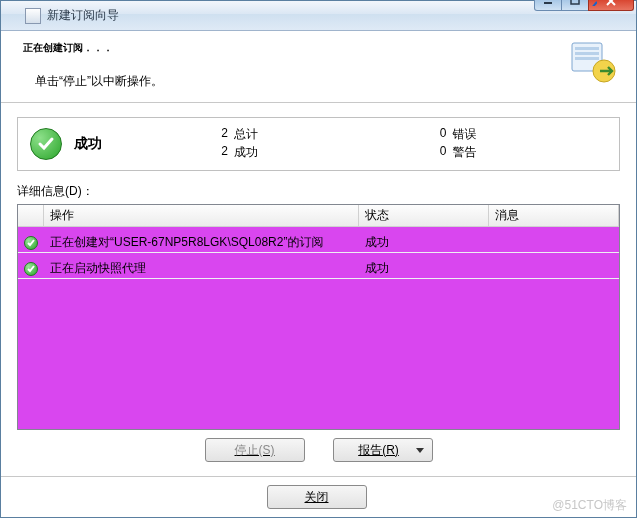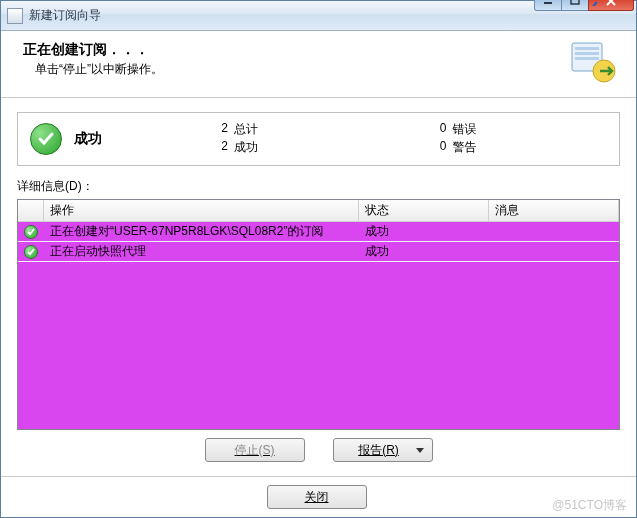--- a/index.html
+++ b/index.html
@@ -19,21 +19,21 @@
     display: flex;
     flex-direction: column;
   }
   
   .titlebar {
     height: 30px;
     background: linear-gradient(to bottom, #f2f6fb 0%, #dbe7f4 45%, #cfe0f0 46%, #dfeaf6 100%);
     border-bottom: 1px solid #a0b4cc;
     display: flex;
     align-items: center;
-    padding: 0 0 0 6px;
+    padding: 0 0 0 24px;
   }
   .titlebar .app-icon {
     width: 16px; height: 16px;
     background: linear-gradient(#fefefe,#d6e0eb);
     border: 1px solid #8898b0;
     margin-right: 6px;
   }
   .titlebar .title { flex: 1; color: #2b3a4a; }
   .win-btns { display: flex; height: 20px; margin-right: 2px; margin-top: -10px; align-self: flex-start; }
   .win-btn {
@@ -53,21 +53,21 @@
   }
   .win-btn svg { display:block; }
   
   .header {
     padding: 10px 18px 12px 22px;
     border-bottom: 1px solid #c8c8c8;
     display: flex;
     align-items: flex-start;
   }
   .header-text { flex: 1; }
-  .header-title { font-size: 14px; font-weight: bold; margin-bottom: 2px; }
+  .header-title { font-size: 10px; font-weight: bold; margin-bottom: 18px; }
   .header-sub { font-size: 12px; margin-left: 12px; }
   .header-icon { width: 50px; height: 44px; position: relative; }
   .header-check {
     position: absolute; right: 40px; top: 0; width: 12px; height: 6px;
   }
   
   .body {
     flex: 1;
     padding: 14px 16px 6px 16px;
     display: flex; flex-direction: column;
@@ -122,20 +122,21 @@
   .col-icon { width: 26px; flex: 0 0 26px; padding:0; }
   .col-op { flex: 1 1 auto; }
   .col-status { width: 130px; flex: 0 0 130px; }
   .col-msg { width: 130px; flex: 0 0 130px; border-right: none; }
   .grid-body { flex: 1; overflow: auto; }
   .row {
     display: flex;
     height: 20px;
     align-items: center;
     border-bottom: 1px solid #eef0f3;
+    margin-top: 6px;
   }
   .row .cell { padding: 0 6px; overflow: hidden; white-space: nowrap; text-overflow: ellipsis; }
   .small-check {
     width: 14px; height: 14px; border-radius: 50%;
     background: radial-gradient(circle at 30% 30%, #9be49a, #2aa52a);
     border: 1px solid #1f7a1f;
     display: flex; align-items: center; justify-content: center;
     margin: 0 auto;
   }
   .small-check svg{display:block;}

